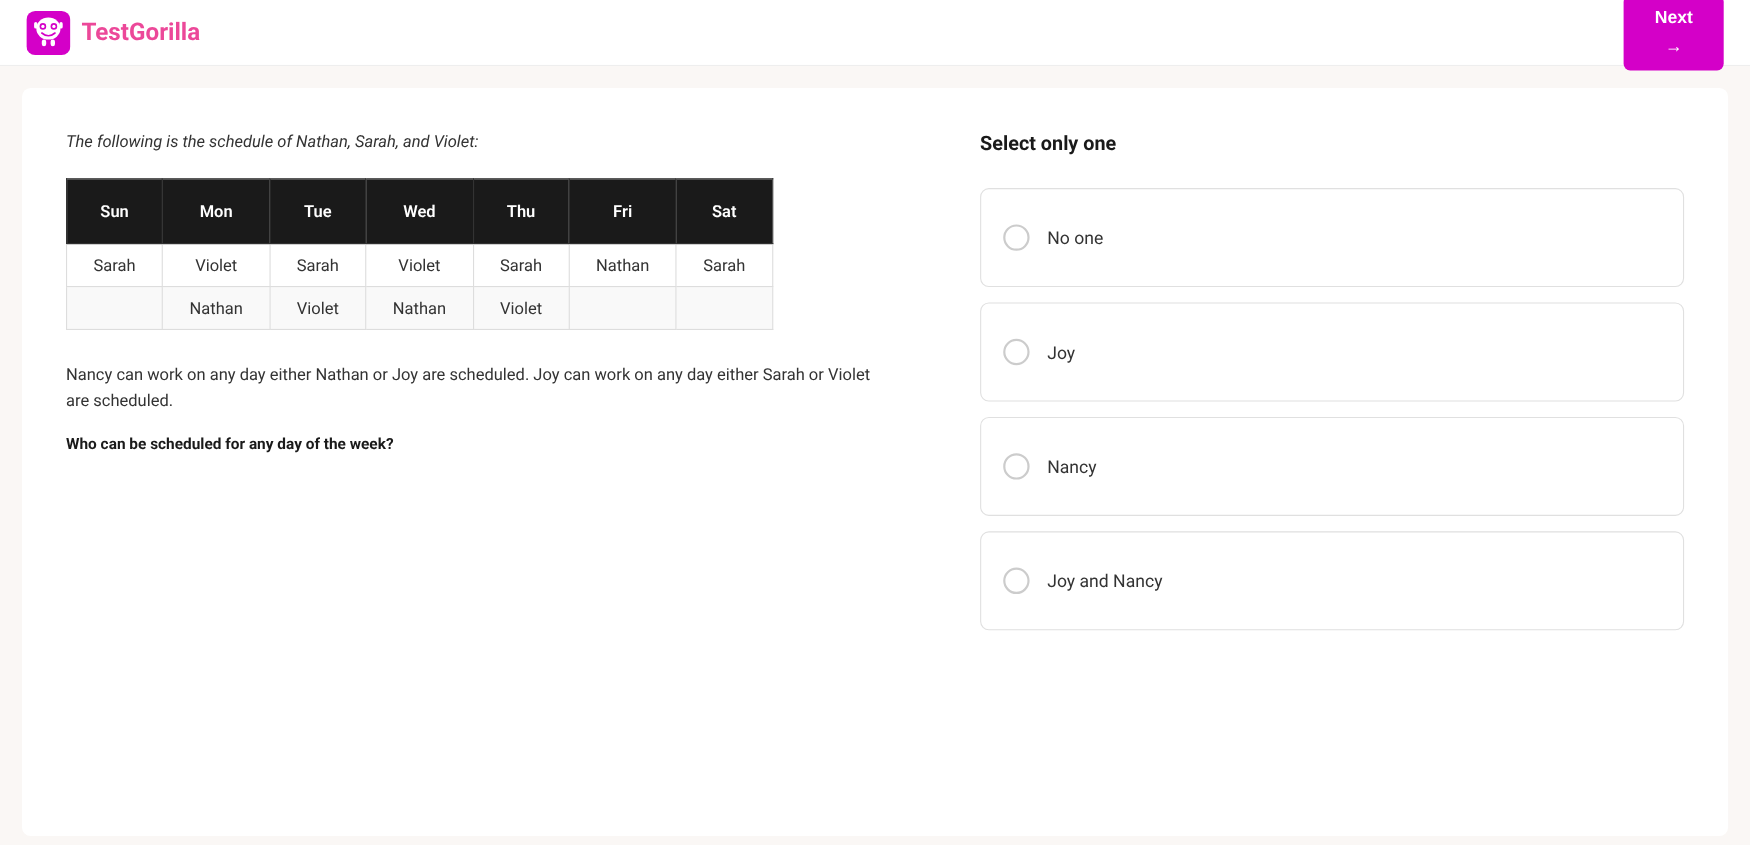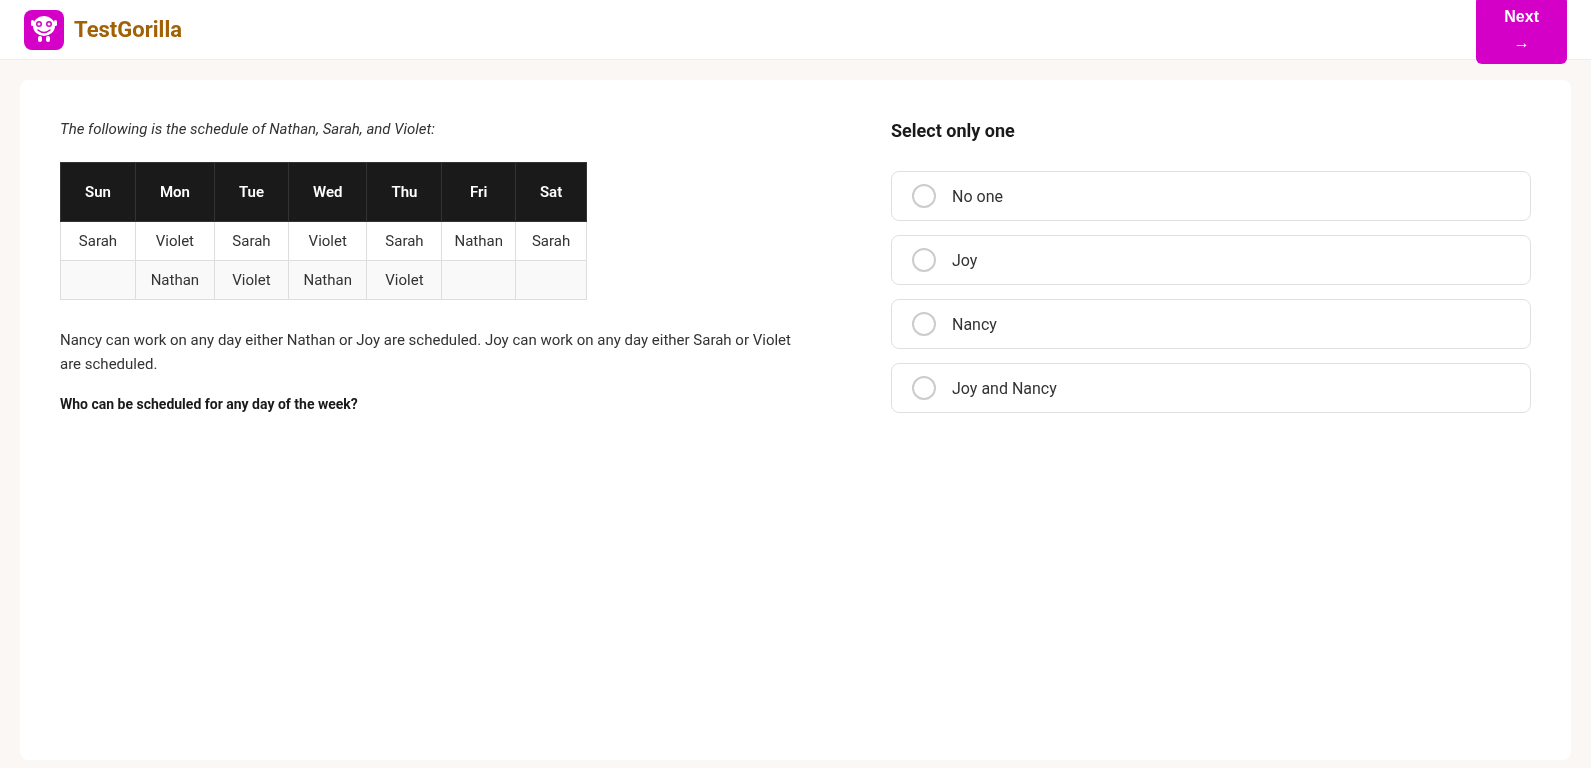--- a/index.html
+++ b/index.html
@@ -24,21 +24,21 @@
       align-items: center;
       gap: 10px;
     }
     .logo-icon {
       width: 40px;
       height: 40px;
     }
     .logo-text {
       font-size: 22px;
       font-weight: 700;
-      color: #a16207;
+      color: #ec4899;
     }
     .next-btn {
       background: #d400c8;
       color: #fff;
       border: none;
       border-radius: 6px;
       padding: 12px 28px;
       font-size: 16px;
       font-weight: 600;
       cursor: pointer;
@@ -81,21 +81,21 @@
       background: #1a1a1a;
       color: #fff;
       padding: 20px 24px;
       font-size: 15px;
       font-weight: 600;
       text-align: center;
       border: 1px solid #333;
     }
     .schedule-table td {
       background: #fff;
-      padding: 10px 12px;
+      padding: 10px 24px;
       font-size: 15px;
       text-align: center;
       border: 1px solid #ddd;
       color: #333;
     }
     .schedule-table tr:nth-child(even) td {
       background: #f9f9f9;
     }
 
     .context-text {
@@ -121,21 +121,21 @@
       color: #1a1a1a;
       margin-bottom: 30px;
     }
 
     .option-card {
       display: flex;
       align-items: center;
       gap: 16px;
       border: 1.5px solid #e0e0e0;
       border-radius: 8px;
-      padding: 12px 20px;
+      padding: 32px 20px;
       margin-bottom: 14px;
       background: #fff;
       cursor: pointer;
       transition: border-color 0.15s;
     }
 
     .radio-circle {
       width: 24px;
       height: 24px;
       border-radius: 50%;

